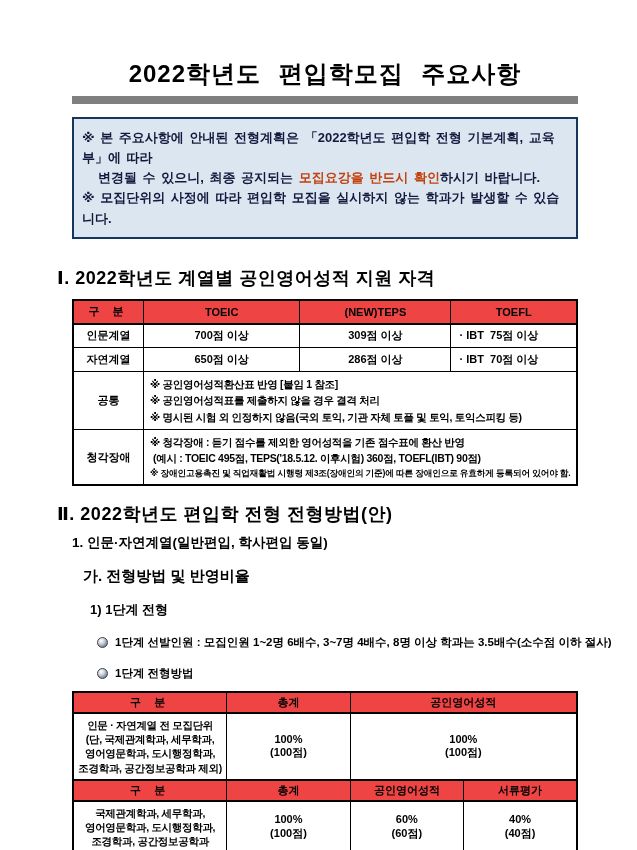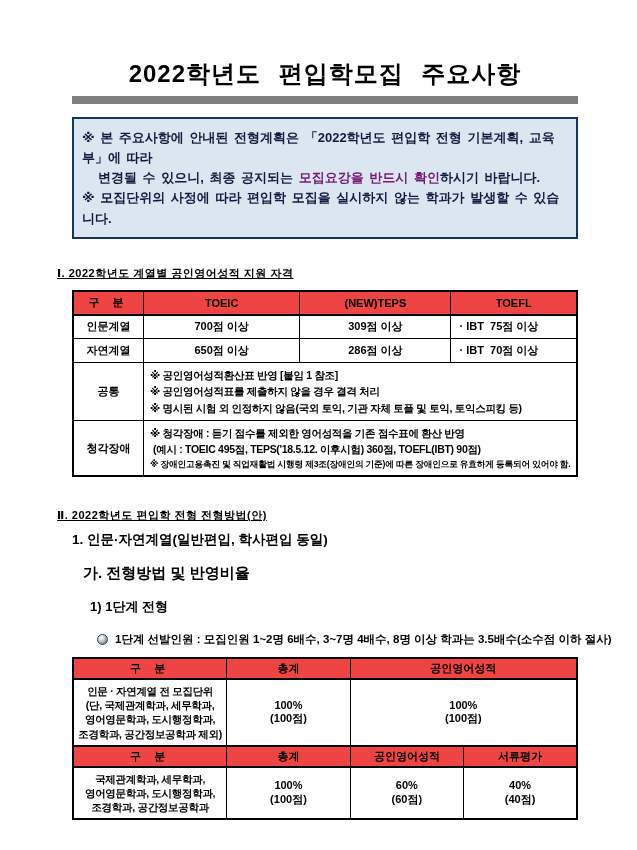--- a/index.html
+++ b/index.html
@@ -33,25 +33,25 @@
     margin-top: 13px;
     border: 2px solid #17365d;
     background: #dce6f1;
     padding: 9px 8px 8px 8px;
     font-size: 13px;
     line-height: 1.55;
     color: #111a3c;
     word-spacing: 2px;
   }
   .notice-line2 { padding-left: 16px; }
-  .notice-highlight { color: #701a75; }
-
-  
-  .sec-heading { font-size: 11px; margin-left: -15px; margin-top: 27px; letter-spacing: 0.5px; text-decoration: underline; }
-  .sec-heading.second { margin-top: 31px; }
+  .notice-highlight { color: #c2410c; }
+
+  
+  .sec-heading { font-size: 18px; margin-left: -15px; margin-top: 27px; letter-spacing: 0.5px; }
+  .sec-heading.second { margin-top: 16px; }
   .sub1 { font-size: 13.5px; margin-top: 8px; margin-left: 0; }
   .sub2 { font-size: 15px; margin-top: 15px; margin-left: 11px; }
   .sub3 { font-size: 13px; margin-top: 15px; margin-left: 18px; }
 
   
   .bullet-line {
     margin-top: 16px; margin-left: 25px;
     font-size: 11.5px;
     white-space: nowrap;
     display: flex; align-items: center;
@@ -168,20 +168,24 @@
 
   <div class="sec-heading second">Ⅱ. 2022학년도 편입학 전형 전형방법(안)</div>
   <div class="sub1">1. 인문·자연계열(일반편입, 학사편입 동일)</div>
   <div class="sub2">가. 전형방법 및 반영비율</div>
   <div class="sub3">1) 1단계 전형</div>
 
   <div class="bullet-line">
     <span class="bullet-icon"></span>
     <span>1단계 선발인원 : 모집인원 1~2명 6배수, 3~7명 4배수, 8명 이상 학과는 3.5배수(소수점 이하 절사)</span>
   </div>
+  <div class="bullet-line">
+    <span class="bullet-icon"></span>
+    <span>1단계 전형방법</span>
+  </div>
 
   <table class="t-stage1">
     <colgroup>
         <col style="width:30.5%">
         <col style="width:24.5%">
         <col style="width:22.5%">
         <col style="width:22.5%">
       </colgroup>
     <tbody>
         <tr class="th-row">

